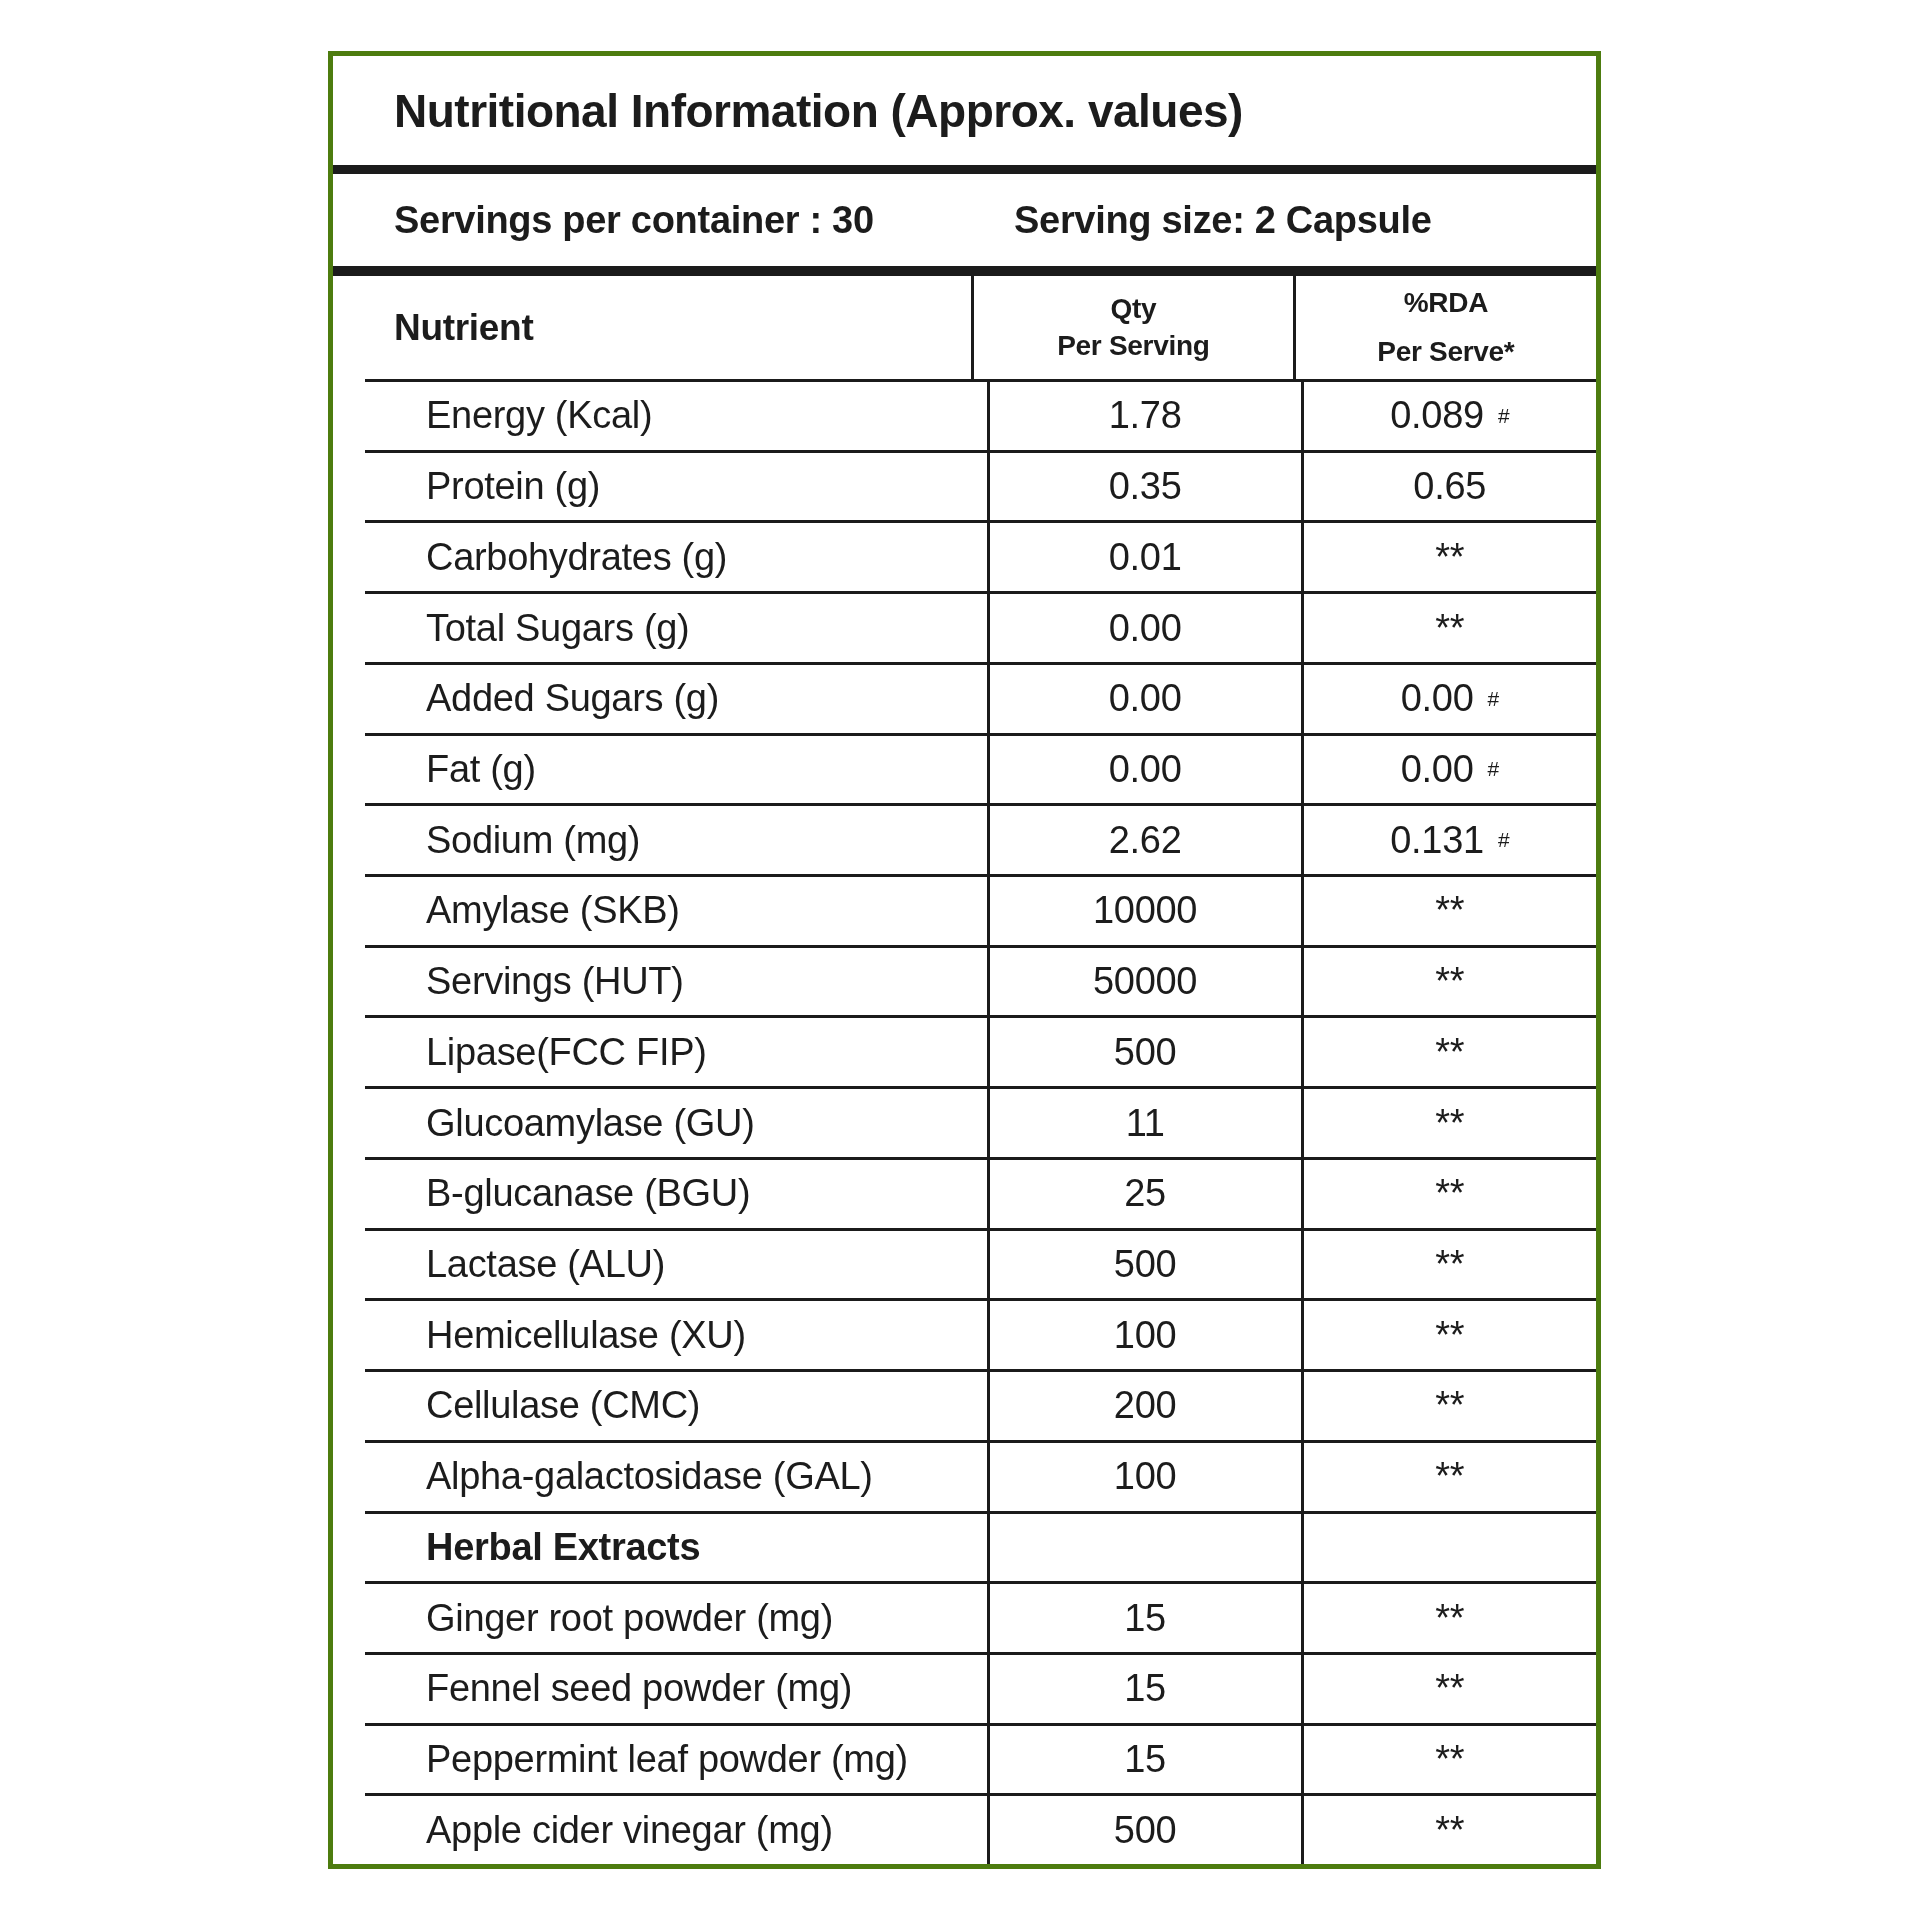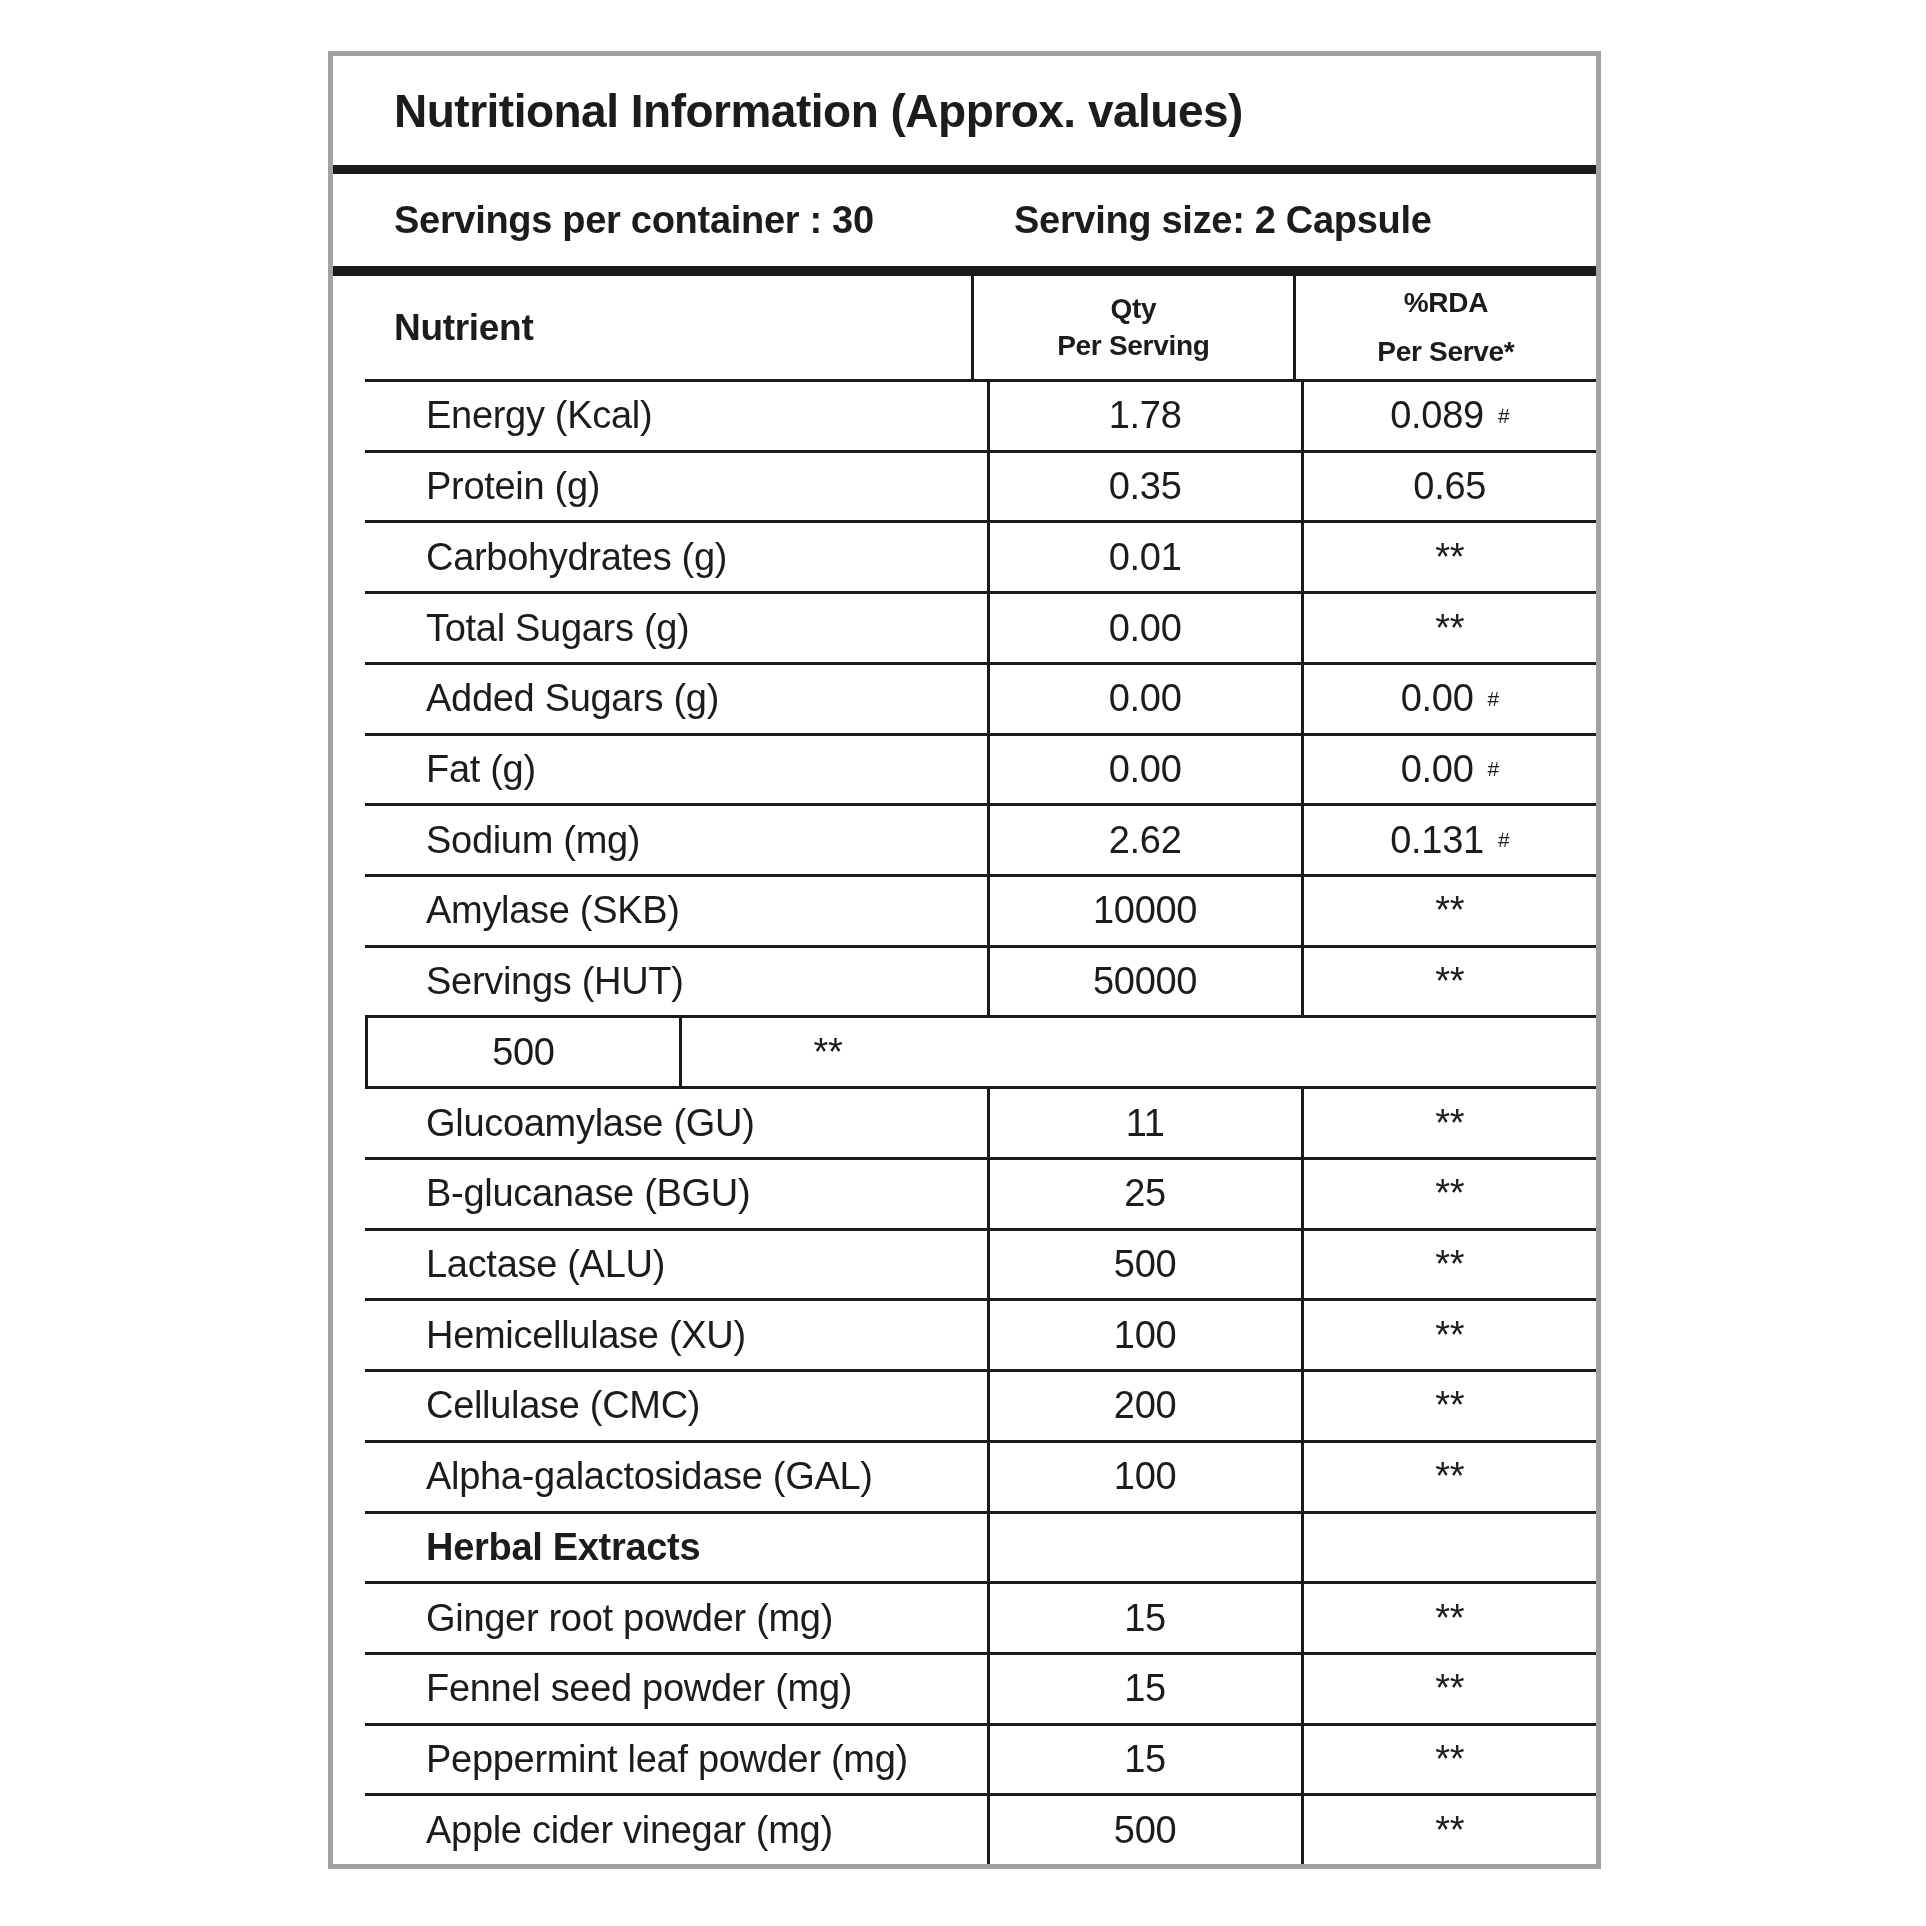--- a/index.html
+++ b/index.html
@@ -14,21 +14,21 @@
     font-family: "Liberation Sans", sans-serif;
     color: #1c1c1c;
     -webkit-font-smoothing: antialiased;
   }
   .panel {
     position: absolute;
     left: 328px;
     top: 51px;
     width: 1273px;
     height: 1818px;
-    border: 5px solid #a3a3a3;
+    border: 5px solid #4d7c0f;
     box-sizing: border-box;
     background: #ffffff;
     display: flex;
     flex-direction: column;
   }
   .title-row {
     height: 109px;
     flex: none;
     display: flex;
     align-items: center;
@@ -182,20 +182,21 @@
         <div class="c1">Amylase (SKB)</div>
         <div class="c2">10000</div>
         <div class="c3">**</div>
       </div>
       <div class="trow data">
         <div class="c1">Servings (HUT)</div>
         <div class="c2">50000</div>
         <div class="c3">**</div>
       </div>
       <div class="trow data">
+        <div class="c1">Lipase(FCC FIP)</div>
         <div class="c2">500</div>
         <div class="c3">**</div>
       </div>
       <div class="trow data">
         <div class="c1">Glucoamylase (GU)</div>
         <div class="c2">11</div>
         <div class="c3">**</div>
       </div>
       <div class="trow data">
         <div class="c1">B-glucanase (BGU)</div>

